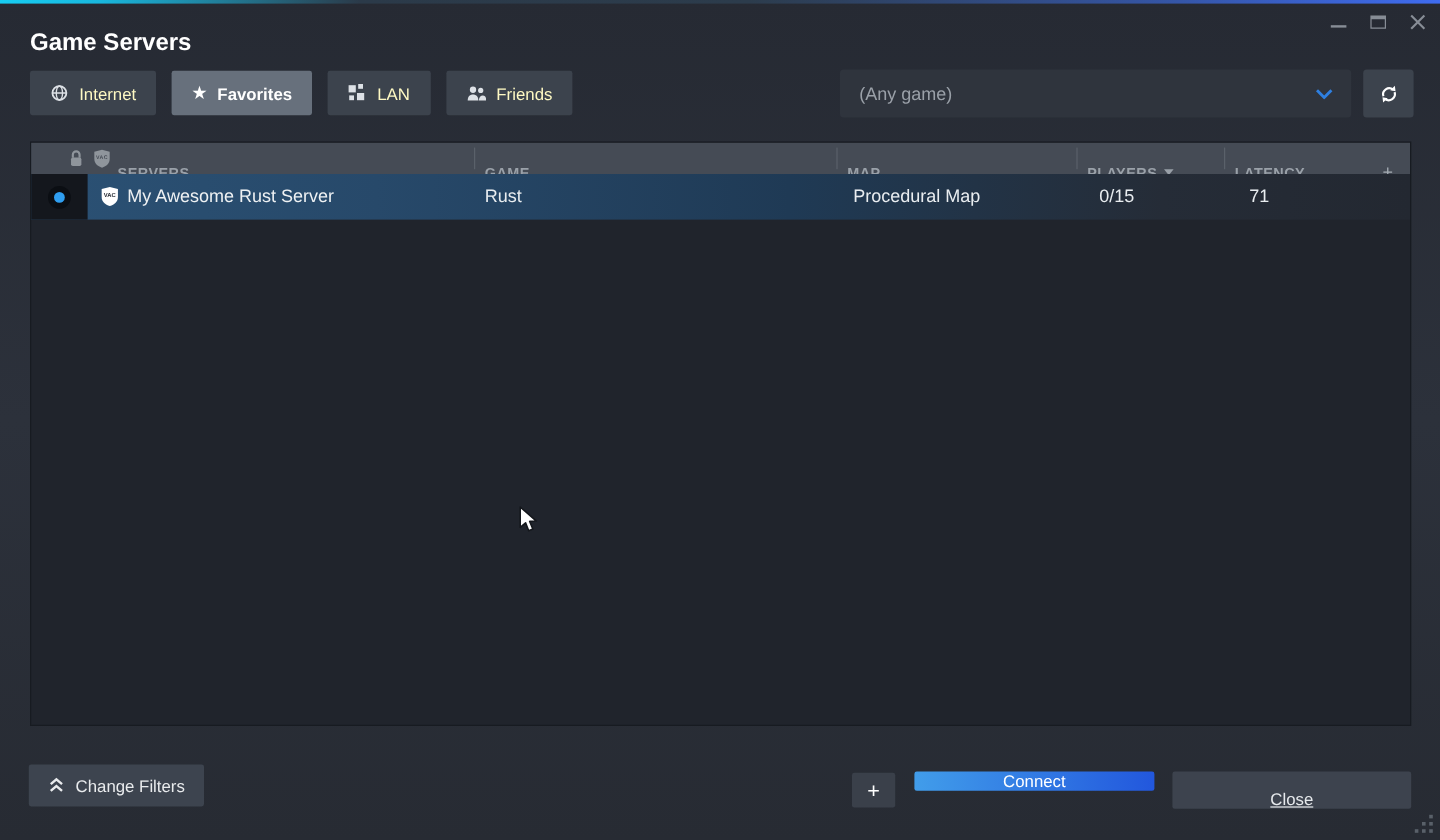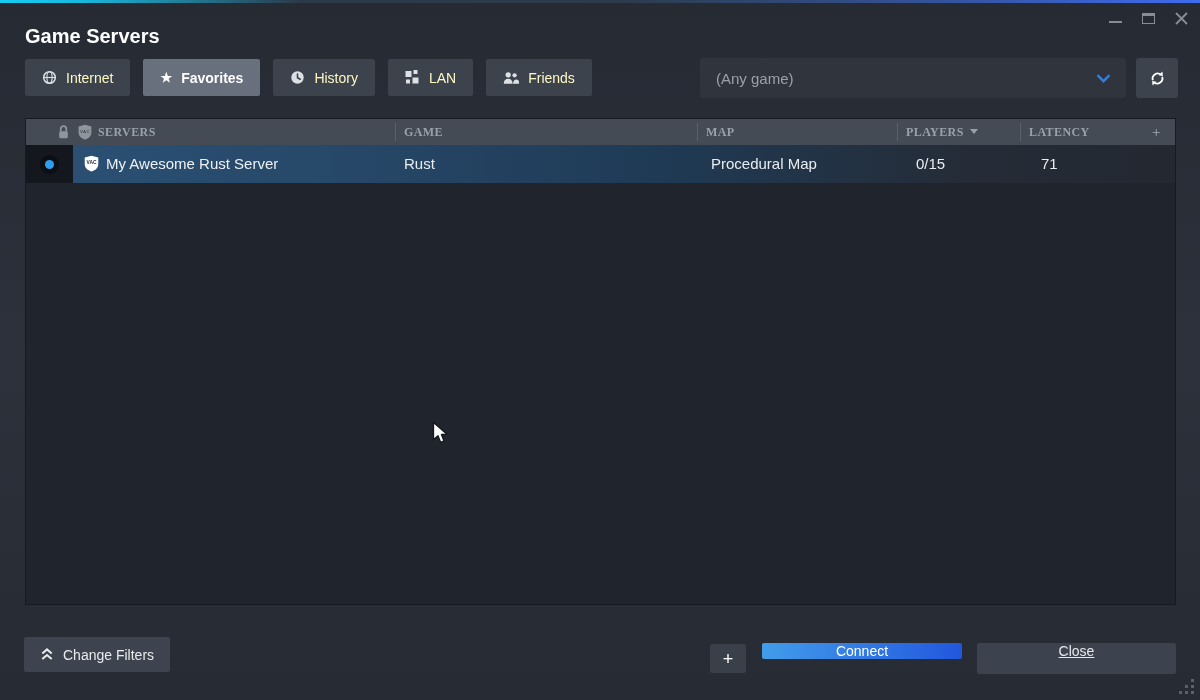--- a/index.html
+++ b/index.html
@@ -44,21 +44,21 @@
   }
   
   .server-table{
     position:absolute; left:25px; top:118px; width:1151px; height:487px;
     background:#20242c; border:1px solid #171b21;
   }
   .thead{
     position:absolute; top:0; left:0; right:0; height:26px; background:#454b55;
     font-size:12px; font-weight:bold; color:#9aa1a9; letter-spacing:.4px;
   }
-  .thead .col{ position:absolute; top:0; line-height:26px;font-family:Liberation Serif, serif; }
+  .thead .col{ position:absolute; top:12px; line-height:26px; }
   .thead .divider{ position:absolute; top:4px; width:1px; height:18px; background:#5a616a; }
   .sort-tri{ display:inline-block; margin-left:6px; vertical-align:2px;
     border-left:4px solid transparent; border-right:4px solid transparent; border-top:5px solid #99a0a8; }
   .col-add{ font-size:15px; font-weight:normal; color:#a6adb4; }
   .server-row{
     position:absolute; top:26px; left:0; right:0; height:38px;
     background:linear-gradient(90deg,#2b5174 0%,#27496a 25%,#1f3a55 55%,#252c37 82%,#232831 100%);
     font-size:15px; color:#e9edf0;
   }
   .server-row .cell{ position:absolute; top:0; line-height:38px; white-space:nowrap; }
@@ -84,21 +84,21 @@
   }
   .connect-btn{
     position:absolute; left:762px; top:643px; width:200px; height:16px;
     background:linear-gradient(90deg,#419dea 0%,#2257dd 100%);
     border-radius:2px; color:#fff; font-size:14px;
     display:flex; align-items:center; justify-content:center;
   }
   .close-btn{
     position:absolute; left:977px; top:643px; width:199px; height:31px;
     background:#3d434e; border-radius:2px; color:#e6e9ec; font-size:14px;
-    display:flex; align-items:flex-start; justify-content:center;text-decoration:underline;
+    display:flex; align-items:flex-end; justify-content:center;text-decoration:underline;
   }
   .resize-grip{
     position:absolute; left:1179px; top:679px; width:3px; height:3px;
     box-shadow: 12px 0 0 #596069, 6px 6px 0 #596069, 12px 6px 0 #596069,
                 0 12px 0 #596069, 6px 12px 0 #596069, 12px 12px 0 #596069;
   }
   .cursor{ position:absolute; left:432px; top:421px; }
   svg{ display:block; }
 </style>
 </head>
@@ -127,27 +127,20 @@
     <svg width="15" height="15" viewBox="0 0 16 16">
       <circle cx="8" cy="8" r="6.2" fill="none" stroke="#dde1e6" stroke-width="1.6"></circle>
       <ellipse cx="8" cy="8" rx="2.8" ry="6.2" fill="none" stroke="#dde1e6" stroke-width="1.2"></ellipse>
       <line x1="1.8" y1="8" x2="14.2" y2="8" stroke="#dde1e6" stroke-width="1.2"></line>
     </svg>
     <span>Internet</span>
   </div>
   <div class="tab selected">
     <span class="star">★</span>
     <span>Favorites</span>
-  </div>
-  <div class="tab">
-    <svg width="15" height="15" viewBox="0 0 16 16">
-      <circle cx="8" cy="8" r="6.6" fill="#dde1e6"></circle>
-      <path d="M8 4.3 V8.2 L10.9 9.8" stroke="#3c434d" stroke-width="1.7" fill="none" stroke-linecap="round"></path>
-    </svg>
-    <span>History</span>
   </div>
   <div class="tab">
     <svg width="15" height="15" viewBox="0 0 15 15">
       <rect x="0.5" y="1" width="6" height="6" fill="#dde1e6"></rect>
       <rect x="8.5" y="0" width="4" height="4" fill="#dde1e6"></rect>
       <rect x="1" y="9.5" width="4" height="4" fill="#dde1e6"></rect>
       <rect x="7.5" y="7.5" width="6" height="6" fill="#dde1e6"></rect>
     </svg>
     <span>LAN</span>
   </div>

